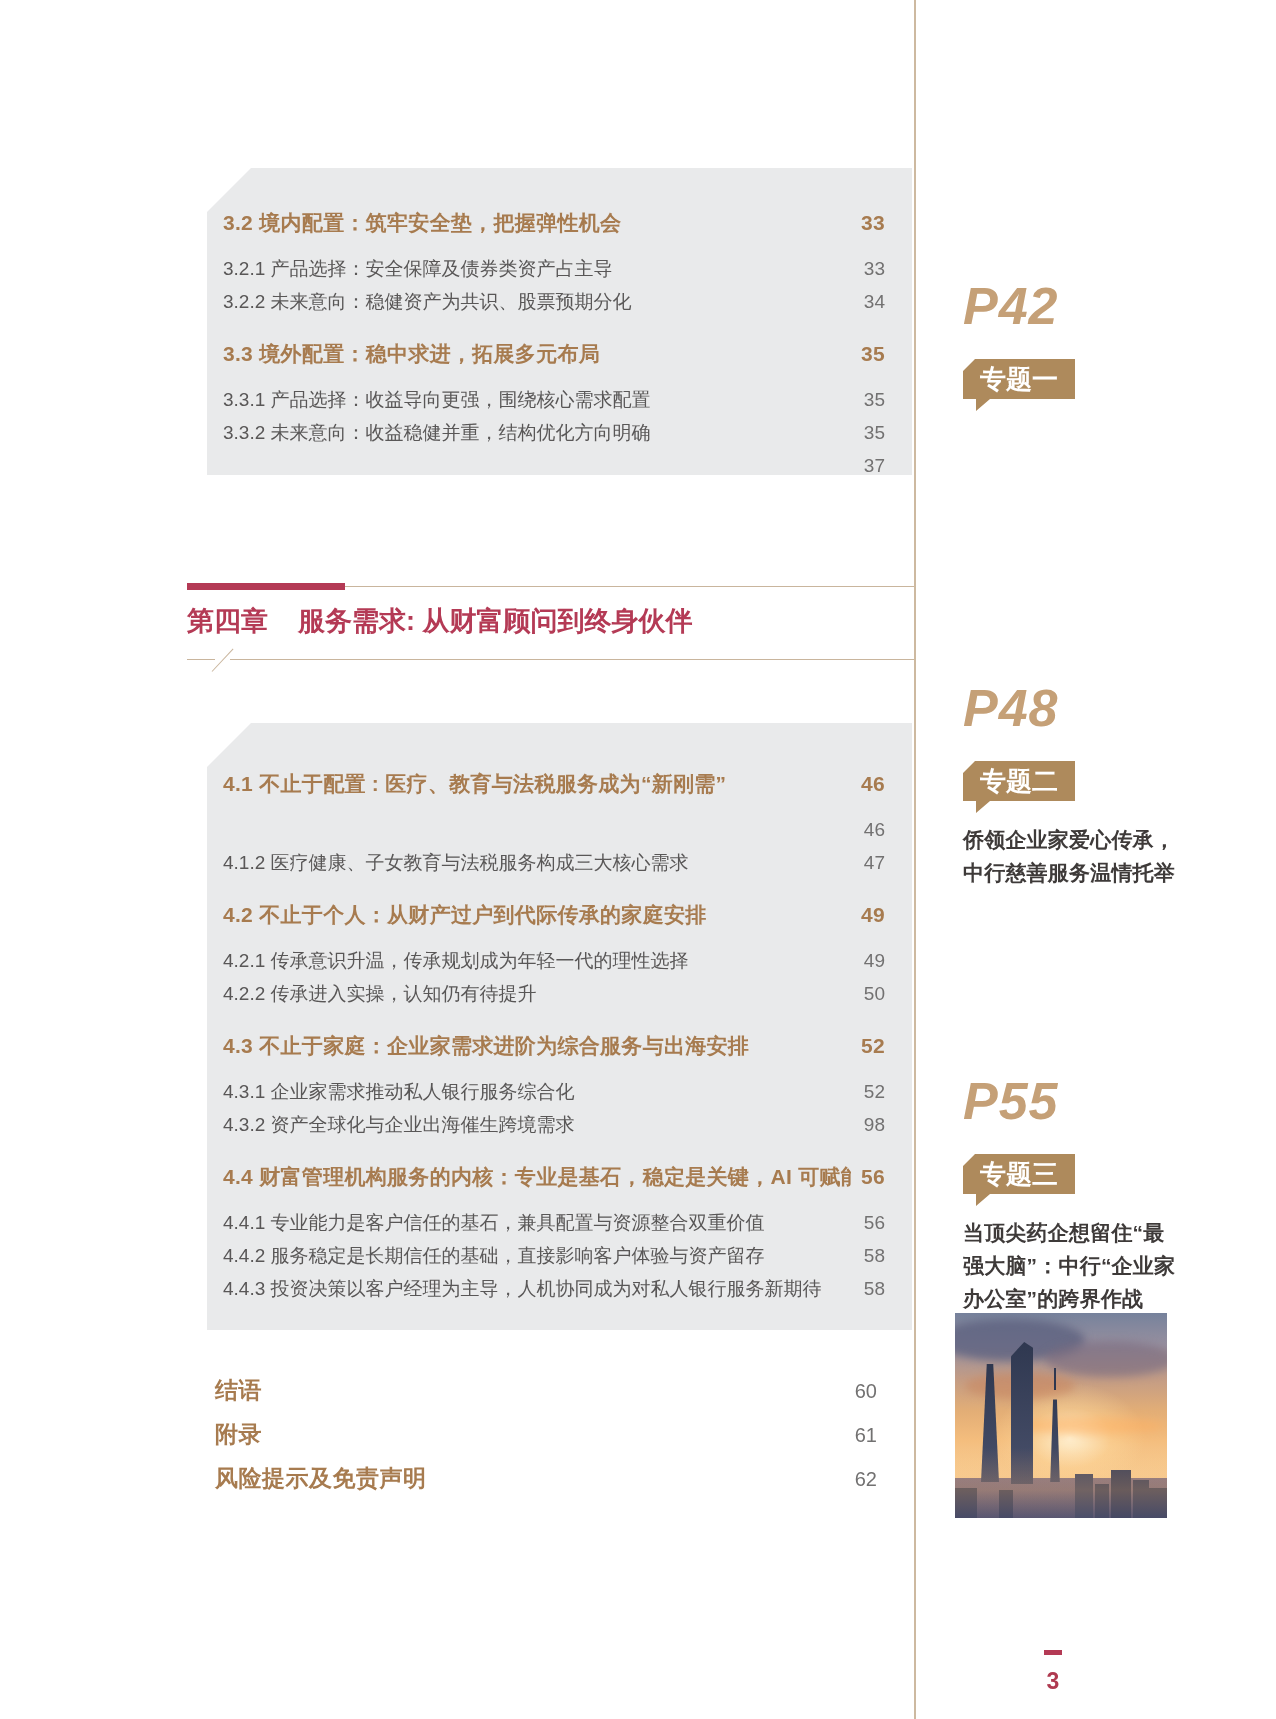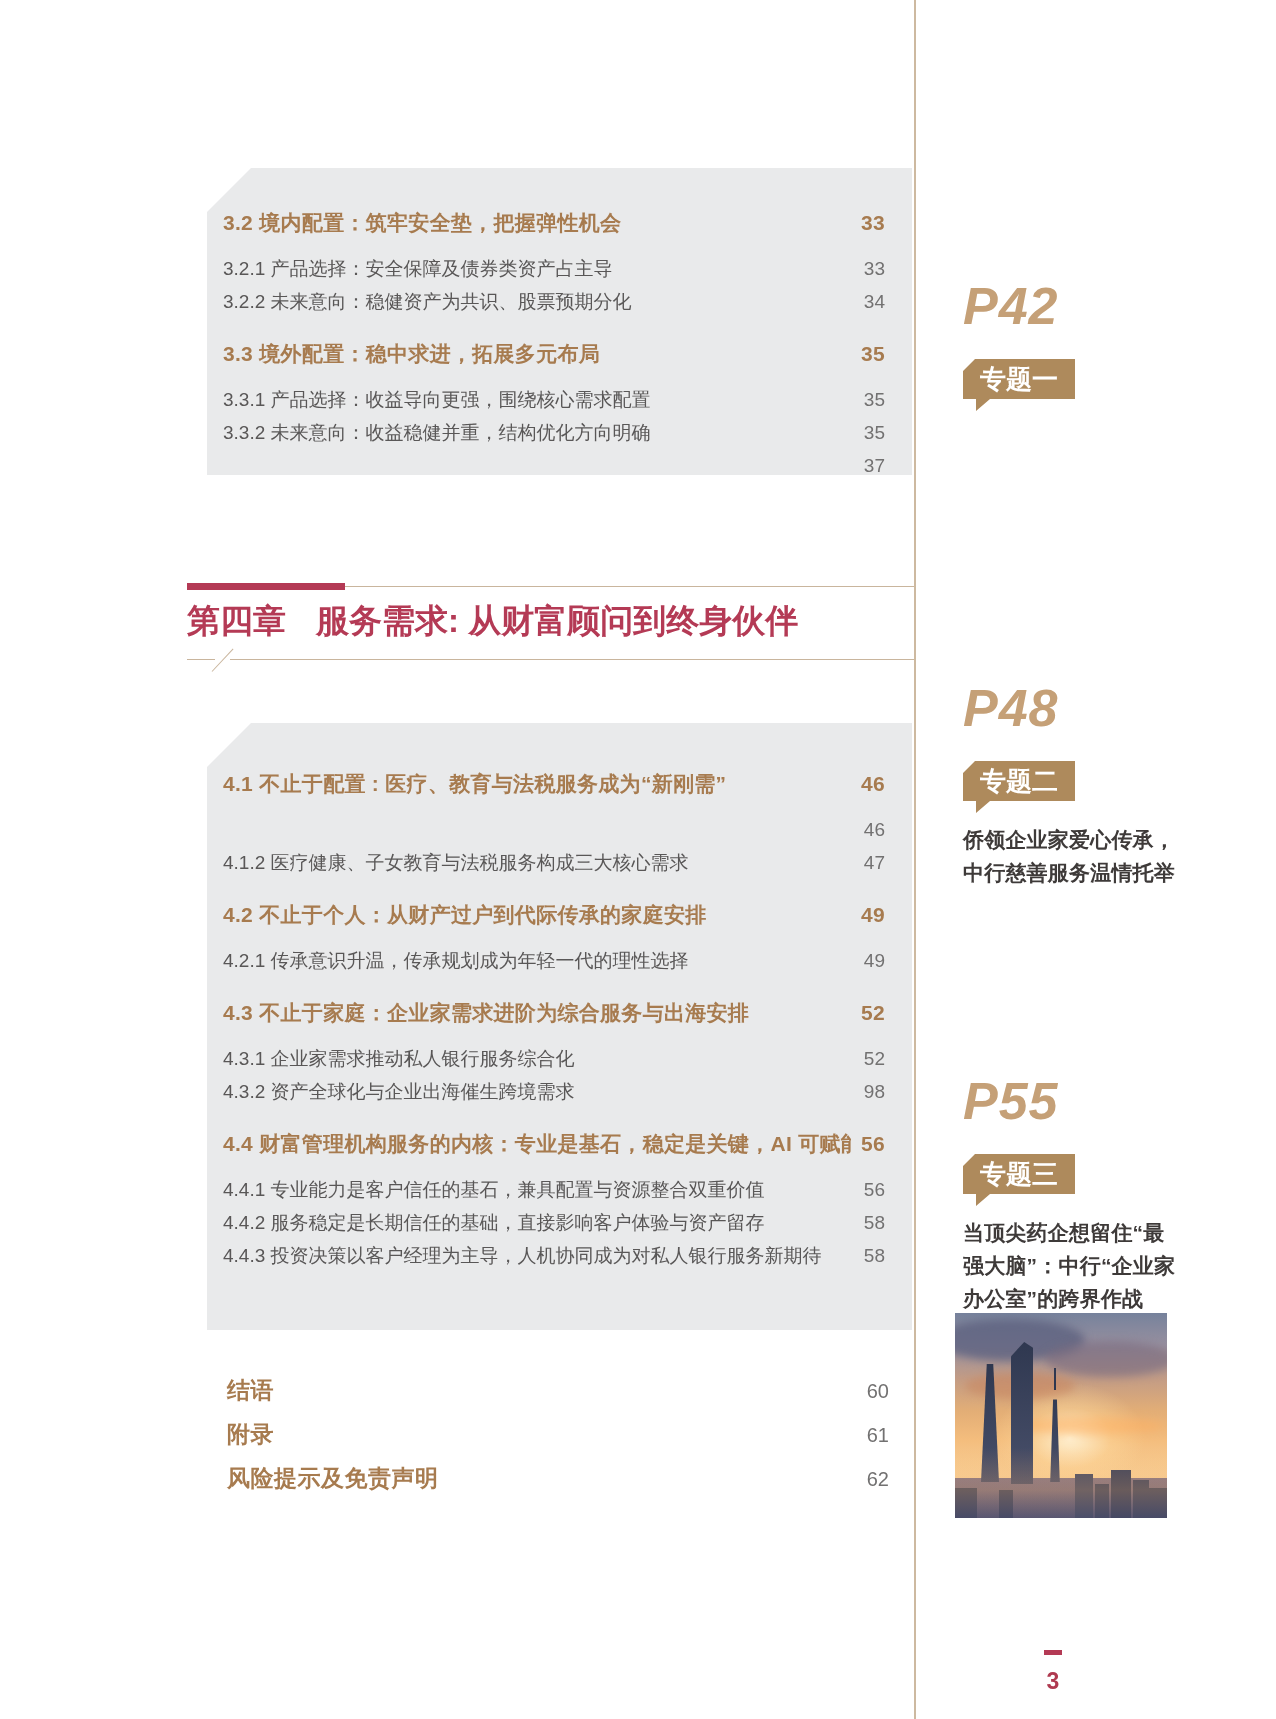--- a/index.html
+++ b/index.html
@@ -29,26 +29,26 @@
   .row.s .pg{color:#727171;font-size:19px;font-weight:400;}
 
   
   .redbar{position:absolute;left:187px;top:583px;width:158px;height:7px;background:#B43A55;}
   .rule{position:absolute;height:1px;background:#C9B59D;}
   .rule-top{left:345px;top:586px;width:569px;}
   .rule-b1{left:187px;top:659px;width:28px;}
   .rule-b2{left:230px;top:659px;width:684px;}
   .slash{position:absolute;left:212px;top:671px;width:31px;height:1px;background:#C9B59D;
          transform:rotate(-47deg);transform-origin:left center;}
-  .chapter{position:absolute;left:187px;top:601px;font-size:33px;font-weight:700;
+  .chapter{position:absolute;left:187px;top:601px;font-size:27px;font-weight:700;
            color:#B43A55;line-height:40px;white-space:nowrap;}
   .chapter .num{margin-right:30px;}
 
   
-  .bottom-list{position:absolute;left:211px;top:1376px;width:705px;box-sizing:border-box;
+  .bottom-list{position:absolute;left:199px;top:1376px;width:705px;box-sizing:border-box;
                padding:0 27px 0 16px;}
   .bottom-list .brow{display:flex;align-items:baseline;line-height:28px;margin-bottom:15px;}
   .bottom-list .bl{font-size:23px;font-weight:700;color:#A77B4F;letter-spacing:.5px;}
   .bottom-list .bp{margin-left:auto;font-size:20px;color:#727171;}
 
   
   .topic{position:absolute;left:963px;width:216px;}
   .topic1{top:283px;}.topic2{top:685px;}.topic3{top:1078px;}
   .plabel{display:block;font-size:52px;line-height:46px;font-weight:700;font-style:italic;
           color:#C5A077;letter-spacing:1px;}
@@ -154,20 +154,24 @@
           <span class="pg">47</span>
         </div>
       <div class="row h">
           <span class="t">4.2 不止于个人：从财产过户到代际传承的家庭安排</span>
           <span class="pg">49</span>
         </div>
       <div class="row s">
           <span class="t">4.2.1 传承意识升温，传承规划成为年轻一代的理性选择</span>
           <span class="pg">49</span>
         </div>
+      <div class="row s">
+          <span class="t">4.2.2 传承进入实操，认知仍有待提升</span>
+          <span class="pg">50</span>
+        </div>
       <div class="row h">
           <span class="t">4.3 不止于家庭：企业家需求进阶为综合服务与出海安排</span>
           <span class="pg">52</span>
         </div>
       <div class="row s">
           <span class="t">4.3.1 企业家需求推动私人银行服务综合化</span>
           <span class="pg">52</span>
         </div>
       <div class="row s">
           <span class="t">4.3.2 资产全球化与企业出海催生跨境需求</span>

